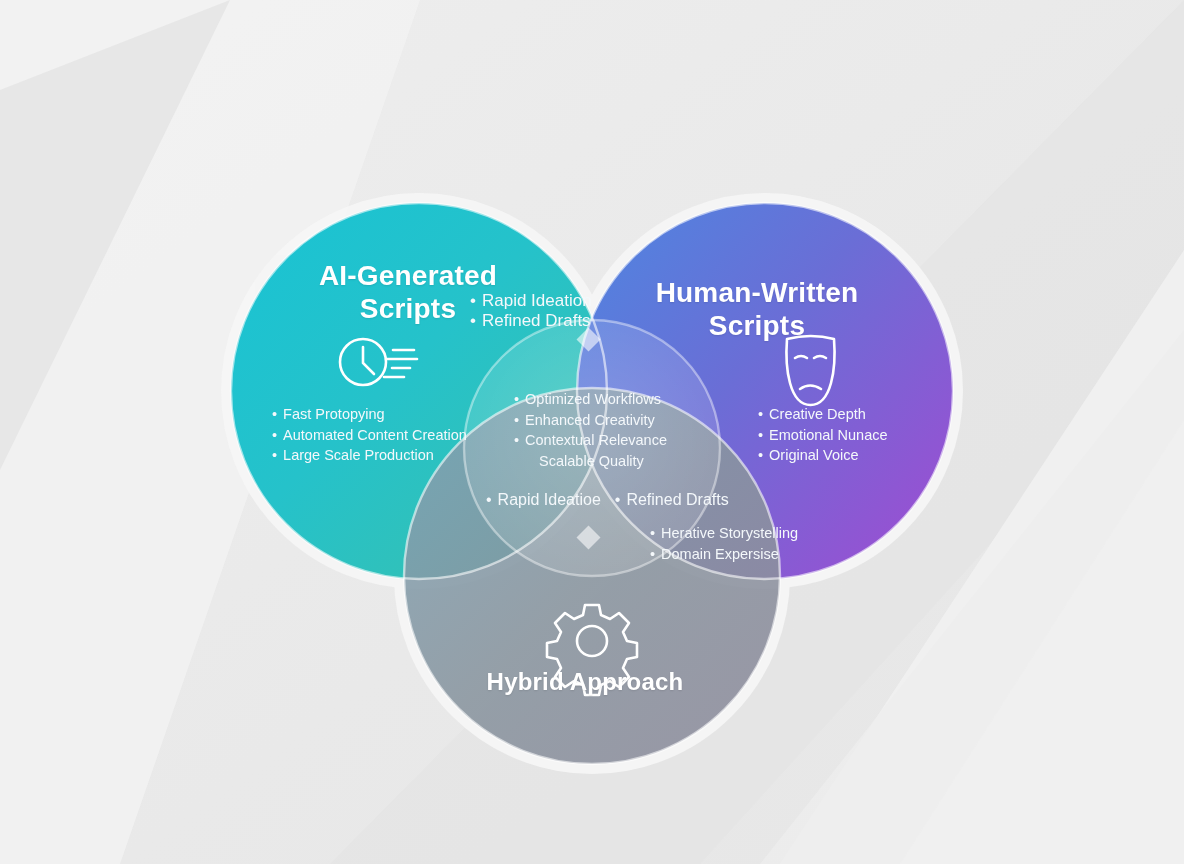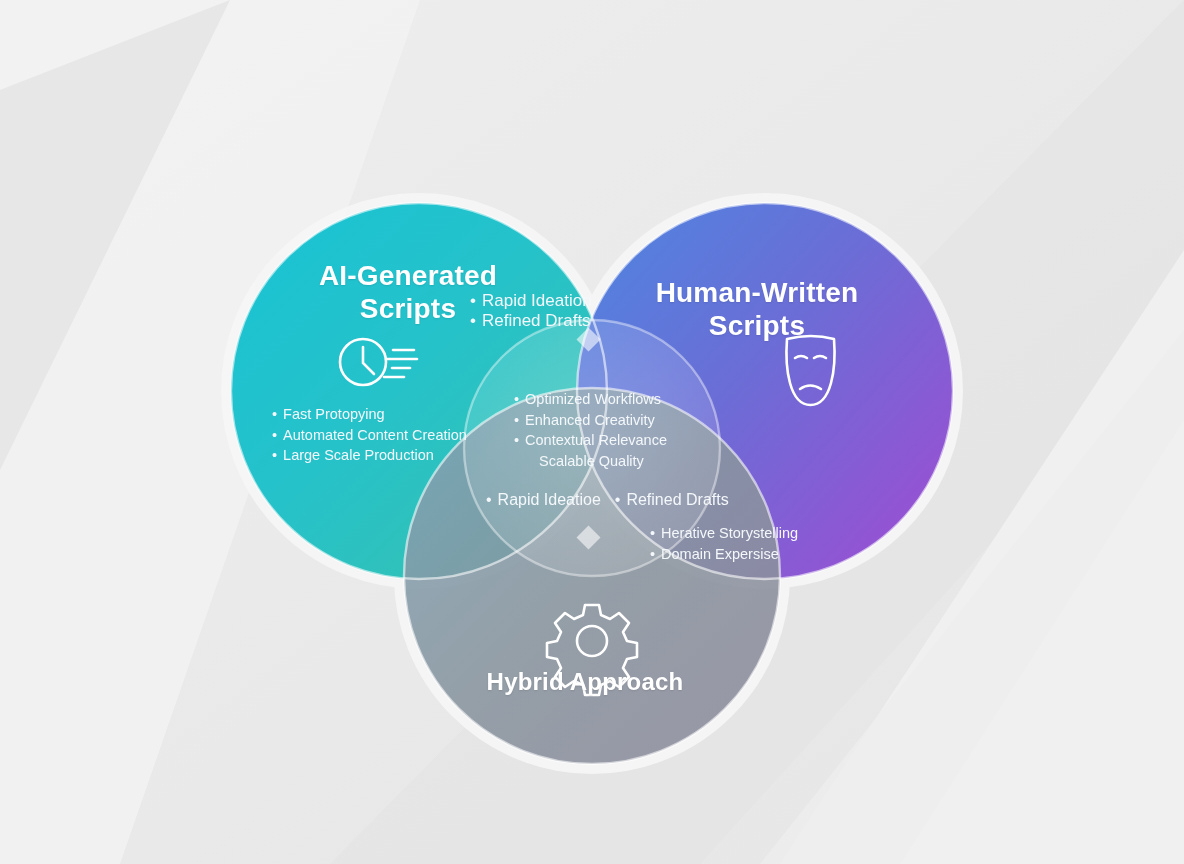--- a/index.html
+++ b/index.html
@@ -148,20 +148,25 @@
 Scripts</div>
 
     <div class="tnode circ-title title-bottom">Hybrid Approach</div>
 
     <div class="tnode blist list-left">
       <div class="b">Fast Protopying</div>
       <div class="b">Automated Content Creation</div>
       <div class="b">Large Scale Production</div>
     </div>
 
+    <div class="tnode blist list-right">
+      <div class="b">Creative Depth</div>
+      <div class="b">Emotional Nunace</div>
+      <div class="b">Original Voice</div>
+    </div>
 
     <div class="tnode blist list-top-mid">
       <div class="b">Rapid Ideation</div>
       <div class="b">Refined Drafts</div>
     </div>
 
     <div class="tnode blist list-core">
       <div class="b">Optimized Workflows</div>
       <div class="b">Enhanced Creativity</div>
       <div class="b">Contextual Relevance</div>

